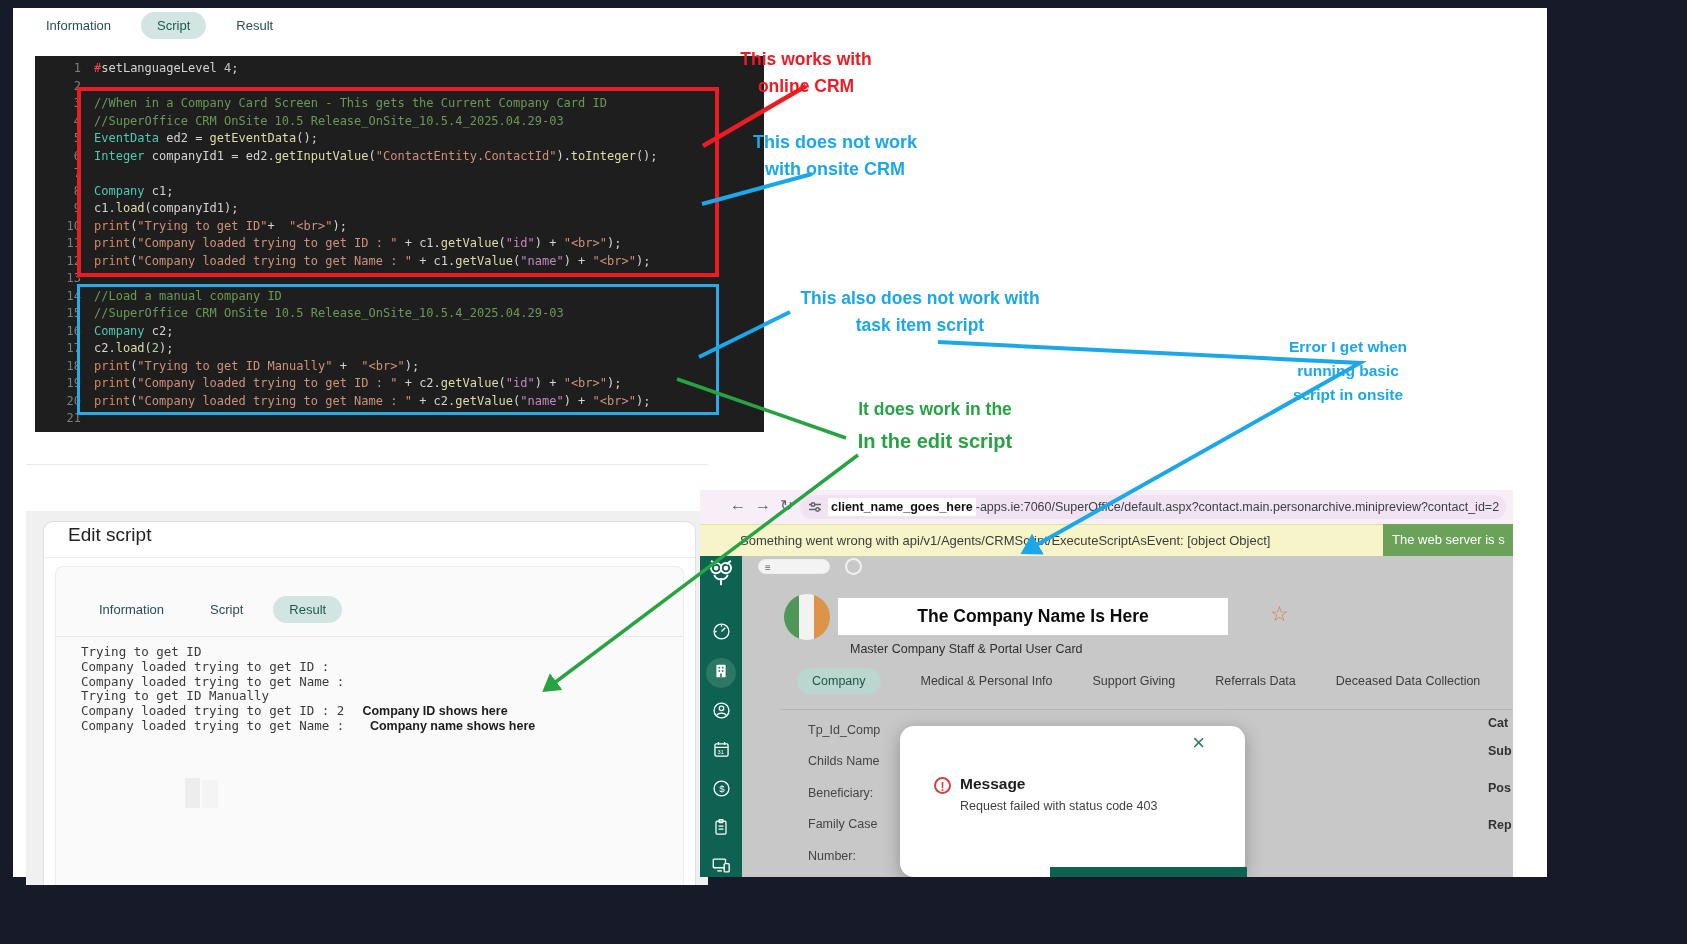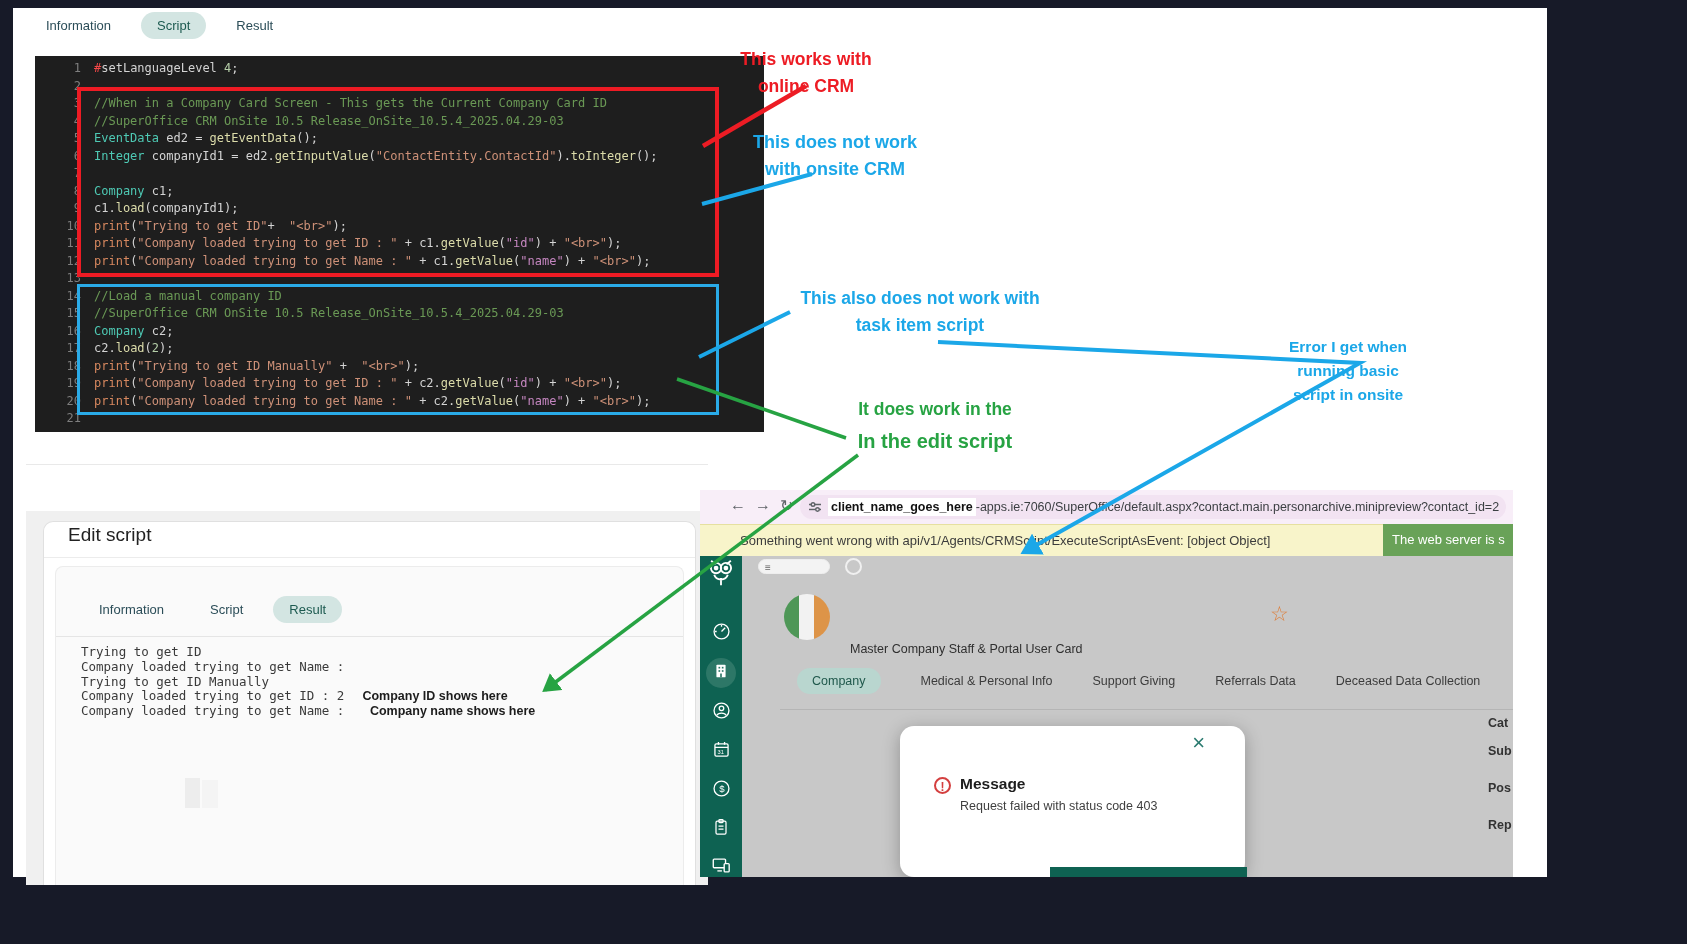--- a/index.html
+++ b/index.html
@@ -142,20 +142,21 @@
     <div id="card-divider" class="abs"></div>
     <div id="inner-panel" class="abs"></div>
     <div id="inner-tabs" class="abs tabrow">
         <span class="tab">Information</span>
         <span class="tab">Script</span>
         <span class="tab active">Result</span>
       </div>
     <div id="inner-tabs-divider" class="abs"></div>
     <div id="output" class="abs">
         <div class="out-row"><span>Trying to get ID</span></div>
+        <div class="out-row"><span>Company loaded trying to get ID : </span></div>
         <div class="out-row"><span>Company loaded trying to get Name : </span></div>
         <div class="out-row"><span>Trying to get ID Manually</span></div>
         <div class="out-row"><span>Company loaded trying to get ID : 2</span><b class="callout">Company ID shows here</b></div>
         <div class="out-row"><span>Company loaded trying to get Name : </span><b class="callout">Company name shows here</b></div>
       </div>
     <div class="abs artifact1"></div>
     <div class="abs artifact2"></div>
   </div>
 
   <div id="browser" class="abs">
@@ -257,30 +258,40 @@
                   <rect x="3.5" y="4.5" width="13.5" height="9.5" rx="1"></rect>
                   <path d="M8 17.5h5"></path>
                   <rect x="15.5" y="9.5" width="5.5" height="9" rx="1" fill="#0e6252"></rect>
                 </g>
               </svg></span>
           </div>
         </div>
       <div id="remnant-pill"><span>≡</span></div>
       <div id="remnant-circle"></div>
       <div id="crm-avatar"></div>
+      <div id="crm-name-box">
+        <span>The Company Name Is Here</span>
+      </div>
       <div id="crm-star">☆</div>
       <div id="crm-subtitle">Master Company Staff &amp; Portal User Card</div>
       <div id="crm-tabs">
           <span class="crm-tab active">Company</span>
           <span class="crm-tab">Medical &amp; Personal Info</span>
           <span class="crm-tab">Support Giving</span>
           <span class="crm-tab">Referrals Data</span>
           <span class="crm-tab">Deceased Data Collection</span>
         </div>
       <div id="crm-divider"></div>
+      <div id="crm-fields">
+          <div class="crm-field">Tp_Id_Comp</div>
+          <div class="crm-field">Childs Name</div>
+          <div class="crm-field">Beneficiary:</div>
+          <div class="crm-field">Family Case</div>
+          <div class="crm-field">Number:</div>
+        </div>
       <div id="crm-right">
           <div class="crm-rlabel" style="top: 160px;">Cat</div>
           <div class="crm-rlabel" style="top: 188px;">Sub</div>
           <div class="crm-rlabel" style="top: 225px;">Pos</div>
           <div class="crm-rlabel" style="top: 262px;">Rep</div>
         </div>
 
       <div id="modal">
         <span id="modal-close">×</span>
         <span id="modal-alert">!</span>

